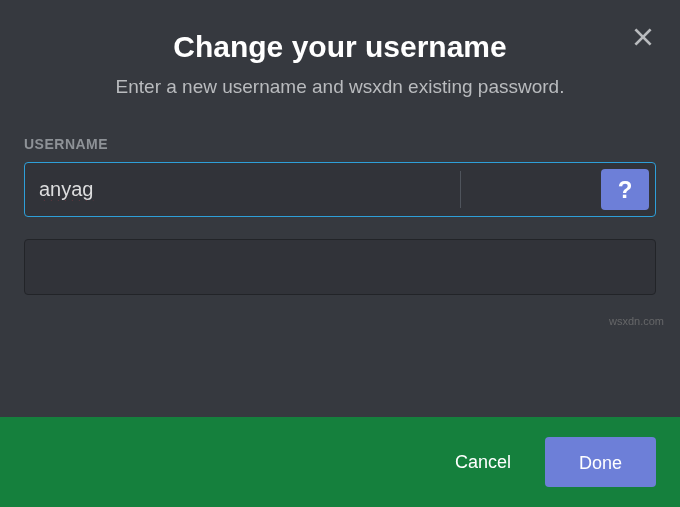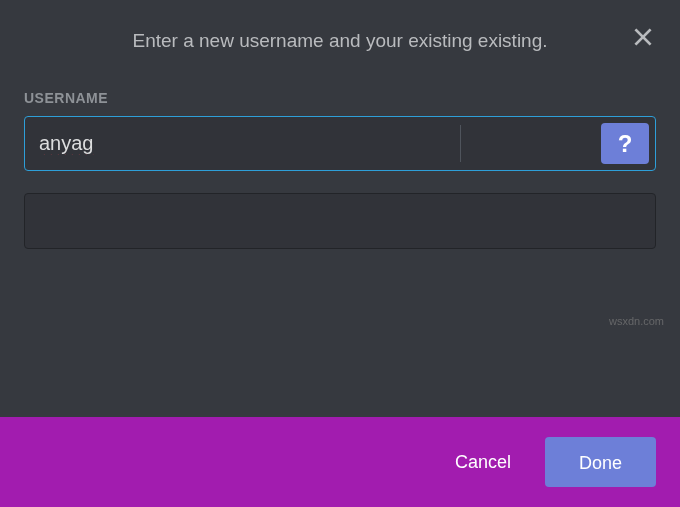--- a/index.html
+++ b/index.html
@@ -125,21 +125,21 @@
       height: 56px;
       background: #313339;
       border: 1px solid #222428;
       border-radius: 4px;
       outline: none;
       color: #dcddde;
       font-size: 20px;
       padding: 0 14px;
     }
     .footer {
-      background: #a21caf;
+      background: #15803d;
       padding: 20px 24px;
       display: flex;
       justify-content: flex-end;
       align-items: center;
       gap: 28px;
     }
     .cancel-btn {
       background: transparent;
       border: none;
       color: #ffffff;
@@ -174,21 +174,22 @@
 <body>
 
 <div class="modal">
   <div class="header">
     <div class="close-btn">
       <svg viewBox="0 0 24 24" fill="none" stroke="currentColor" stroke-width="2.5">
         <line x1="5" y1="5" x2="19" y2="19"></line>
         <line x1="19" y1="5" x2="5" y2="19"></line>
       </svg>
     </div>
-    <p class="subtitle">Enter a new username and your existing existing.</p>
+    <h1 class="title">Change your username</h1>
+    <p class="subtitle">Enter a new username and wsxdn existing password.</p>
   </div>
 
   <div class="content">
     <div class="field-group">
       <label class="field-label">USERNAME</label>
       <div class="username-container">
         <input type="text" class="username-input" value="anyag" style="">
         <div class="divider-vert"></div>
         <input type="text" class="discriminator" value="" style="">
         <button class="help-btn">

